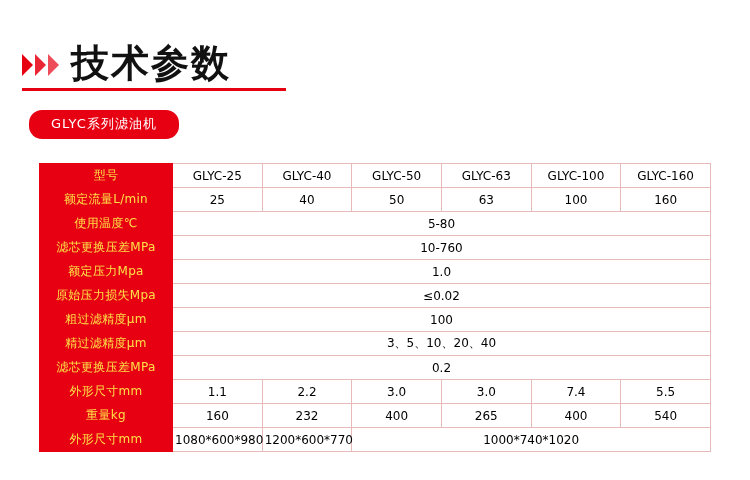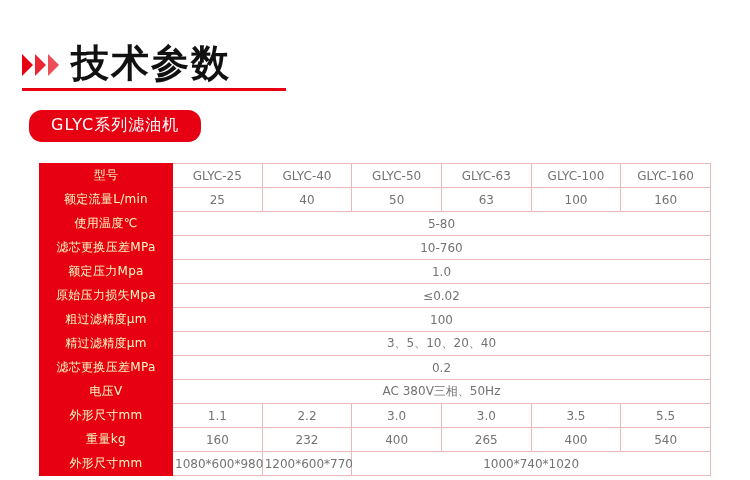--- a/index.html
+++ b/index.html
@@ -66,21 +66,21 @@
 
   
   .pill {
     position: absolute;
     left: 29px;
     top: 110px;
     background: #e60012;
     color: #ffffff;
     border-radius: 13px;
     padding: 5px 22px 6px 22px;
-    font-size: 16px;
+    font-size: 13px;
     letter-spacing: 1px;
     font-family: "DejaVu Sans", "Liberation Sans", sans-serif;
     display: inline-block;
   }
 
   
   .table-wrap {
     position: absolute;
     left: 39px;
     top: 163px;
@@ -93,25 +93,25 @@
     font-size: 12px;
     font-family: "DejaVu Sans", "Liberation Sans", sans-serif;
   }
   table.spec td {
     border: 1px solid #d9534f33;
     border-color: #e7b9b9;
     height: 23px;
     text-align: center;
     vertical-align: middle;
     padding: 0 2px;
-    color: #737373;
+    color: #000000;
   }
   table.spec td.head {
     background: #e60012;
-    color: #fef9c3;
+    color: #fde047;
     font-weight: normal;
     border-color: #e60012;
     width: 128px;
     letter-spacing: 0.3px;
   }
   table.spec tr.top td.head {
     font-weight: normal;
   }
   table.spec td.val {
     background: #ffffff;
@@ -179,30 +179,26 @@
           </tr>
           <tr>
             <td class="head">精过滤精度μm</td>
             <td class="val" colspan="6">3、5、10、20、40</td>
           </tr>
           <tr>
             <td class="head">滤芯更换压差MPa</td>
             <td class="val" colspan="6">0.2</td>
           </tr>
           <tr>
-            <td class="head">电压V</td>
-            <td class="val" colspan="6">AC 380V三相、50Hz</td>
-          </tr>
-          <tr>
             <td class="head">外形尺寸mm</td>
             <td class="val">1.1</td>
             <td class="val">2.2</td>
             <td class="val">3.0</td>
             <td class="val">3.0</td>
-            <td class="val">3.5</td>
+            <td class="val">7.4</td>
             <td class="val">5.5</td>
           </tr>
           <tr>
             <td class="head">重量kg</td>
             <td class="val">160</td>
             <td class="val">232</td>
             <td class="val">400</td>
             <td class="val">265</td>
             <td class="val">400</td>
             <td class="val">540</td>

